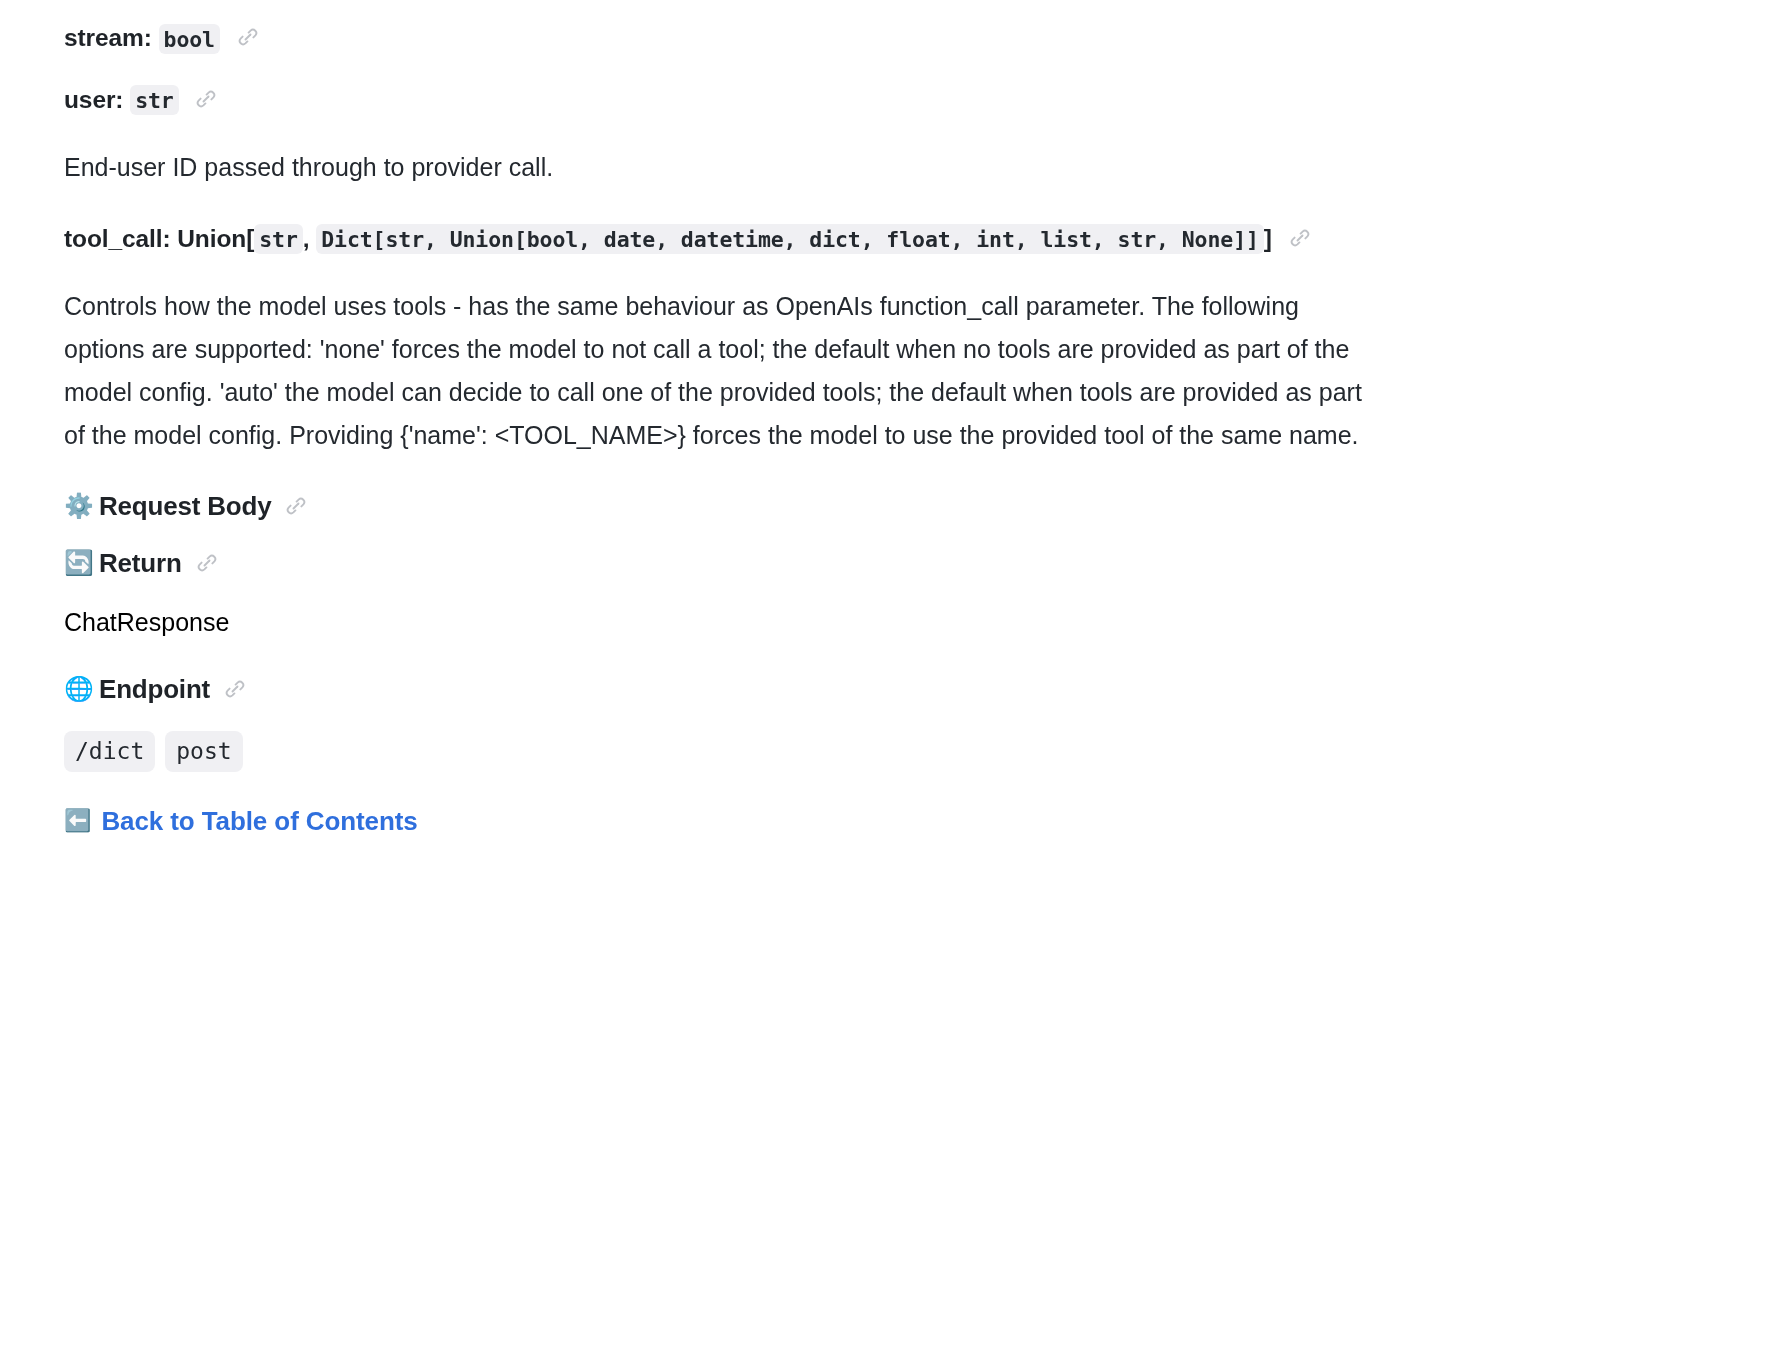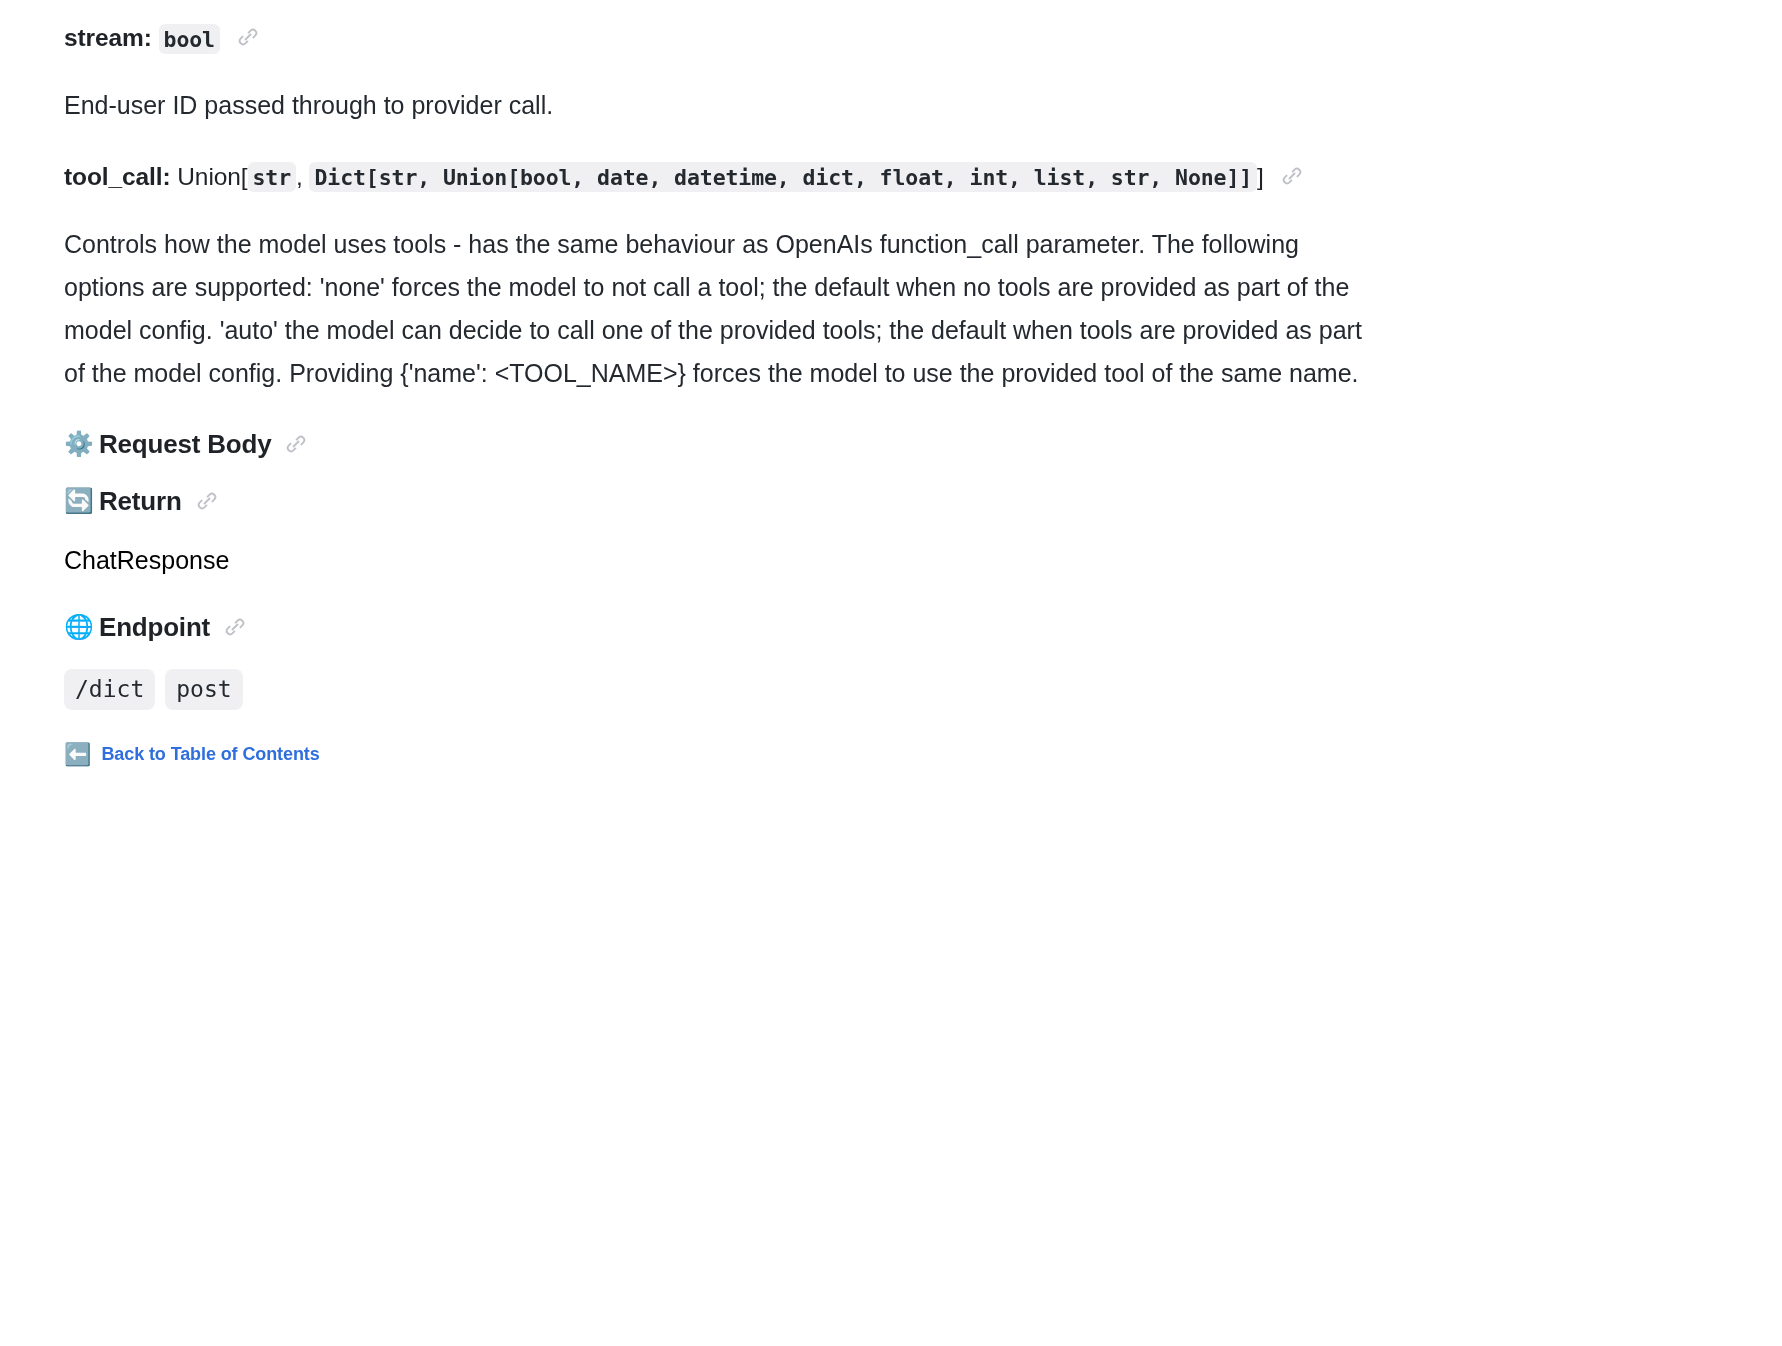--- a/index.html
+++ b/index.html
@@ -29,21 +29,21 @@
   .param-head {
     font-size: 24.5px;
     font-weight: 700;
     color: #1f2328;
     letter-spacing: -0.1px;
     line-height: 1.3;
     margin: 0 0 30px 0;
     display: block;
   }
   .param-head .pname { font-weight: 700; }
-  .param-head .sig-plain { font-weight: 400; text-align: right; }
+  .param-head .sig-plain { font-weight: 700; text-align: right; }
 
   
   .param-head .chip {
     font-family: "DejaVu Sans Mono", "Liberation Mono", monospace;
     font-size: 21.5px;
     font-weight: 700;
     background: #f0f0f3;
     border-radius: 6px;
     padding: 2.5px 5px;
     color: #24292f;
@@ -127,21 +127,21 @@
     align-items: center;
     gap: 10px;
     margin-top: 8px;
   }
   .back-emoji {
     font-size: 22px;
     line-height: 1;
     display: inline-block;
   }
   .back-link {
-    font-size: 18px;
+    font-size: 26px;
     font-weight: 700;
     color: #2f6fdd;
     text-decoration: none;
     letter-spacing: -0.1px;
   }
 </style>
 </head>
 <body>
 
 <div class="page">
@@ -154,20 +154,31 @@
       <a href="#stream" class="anchor-icon" aria-label="anchor link">
         <svg viewBox="0 0 24 24" fill="none" stroke="#8b9099" stroke-width="1.9" stroke-linecap="round" stroke-linejoin="round">
           <path d="M9.5 14.5 L14.5 9.5"></path>
           <path d="M12.6 7.6 L14.6 5.6 a3.4 3.4 0 0 1 4.8 4.8 L17.4 12.4"></path>
           <path d="M11.4 16.4 L9.4 18.4 a3.4 3.4 0 0 1 -4.8 -4.8 L6.6 11.6"></path>
         </svg>
       </a>
     </h3>
 
     
+    <h3 class="param-head">
+      <span class="pname">user:</span>
+      <span class="chip">str</span>
+      <a href="#user" class="anchor-icon" aria-label="anchor link">
+        <svg viewBox="0 0 24 24" fill="none" stroke="#8b9099" stroke-width="1.9" stroke-linecap="round" stroke-linejoin="round">
+          <path d="M9.5 14.5 L14.5 9.5"></path>
+          <path d="M12.6 7.6 L14.6 5.6 a3.4 3.4 0 0 1 4.8 4.8 L17.4 12.4"></path>
+          <path d="M11.4 16.4 L9.4 18.4 a3.4 3.4 0 0 1 -4.8 -4.8 L6.6 11.6"></path>
+        </svg>
+      </a>
+    </h3>
     <p class="para">End-user ID passed through to provider call.</p>
 
     
     <h3 class="param-head">
       <span class="pname">tool_call:</span>
       <span class="sig-plain">Union[</span><span class="chip">str</span><span class="sig-plain">,</span>
       <span class="chip">Dict[str, Union[bool, date, datetime, dict, float, int, list, str, None]]</span><span class="sig-plain">]</span>
       <a href="#tool_call" class="anchor-icon" aria-label="anchor link">
         <svg viewBox="0 0 24 24" fill="none" stroke="#8b9099" stroke-width="1.9" stroke-linecap="round" stroke-linejoin="round">
           <path d="M9.5 14.5 L14.5 9.5"></path>

